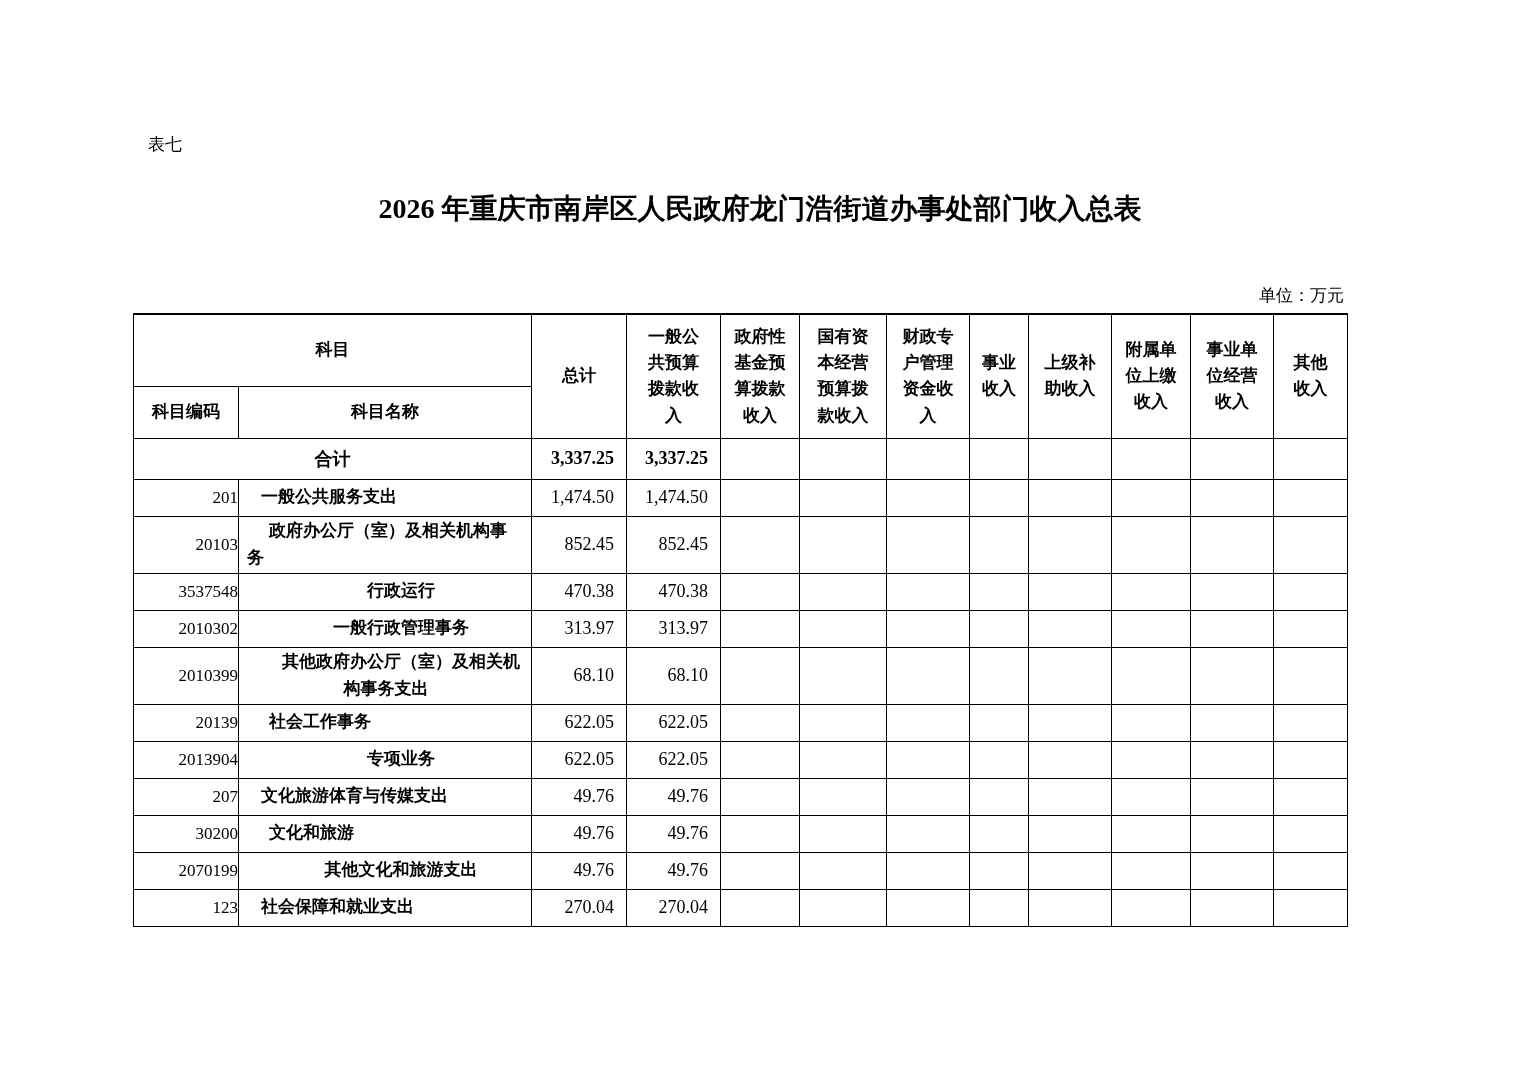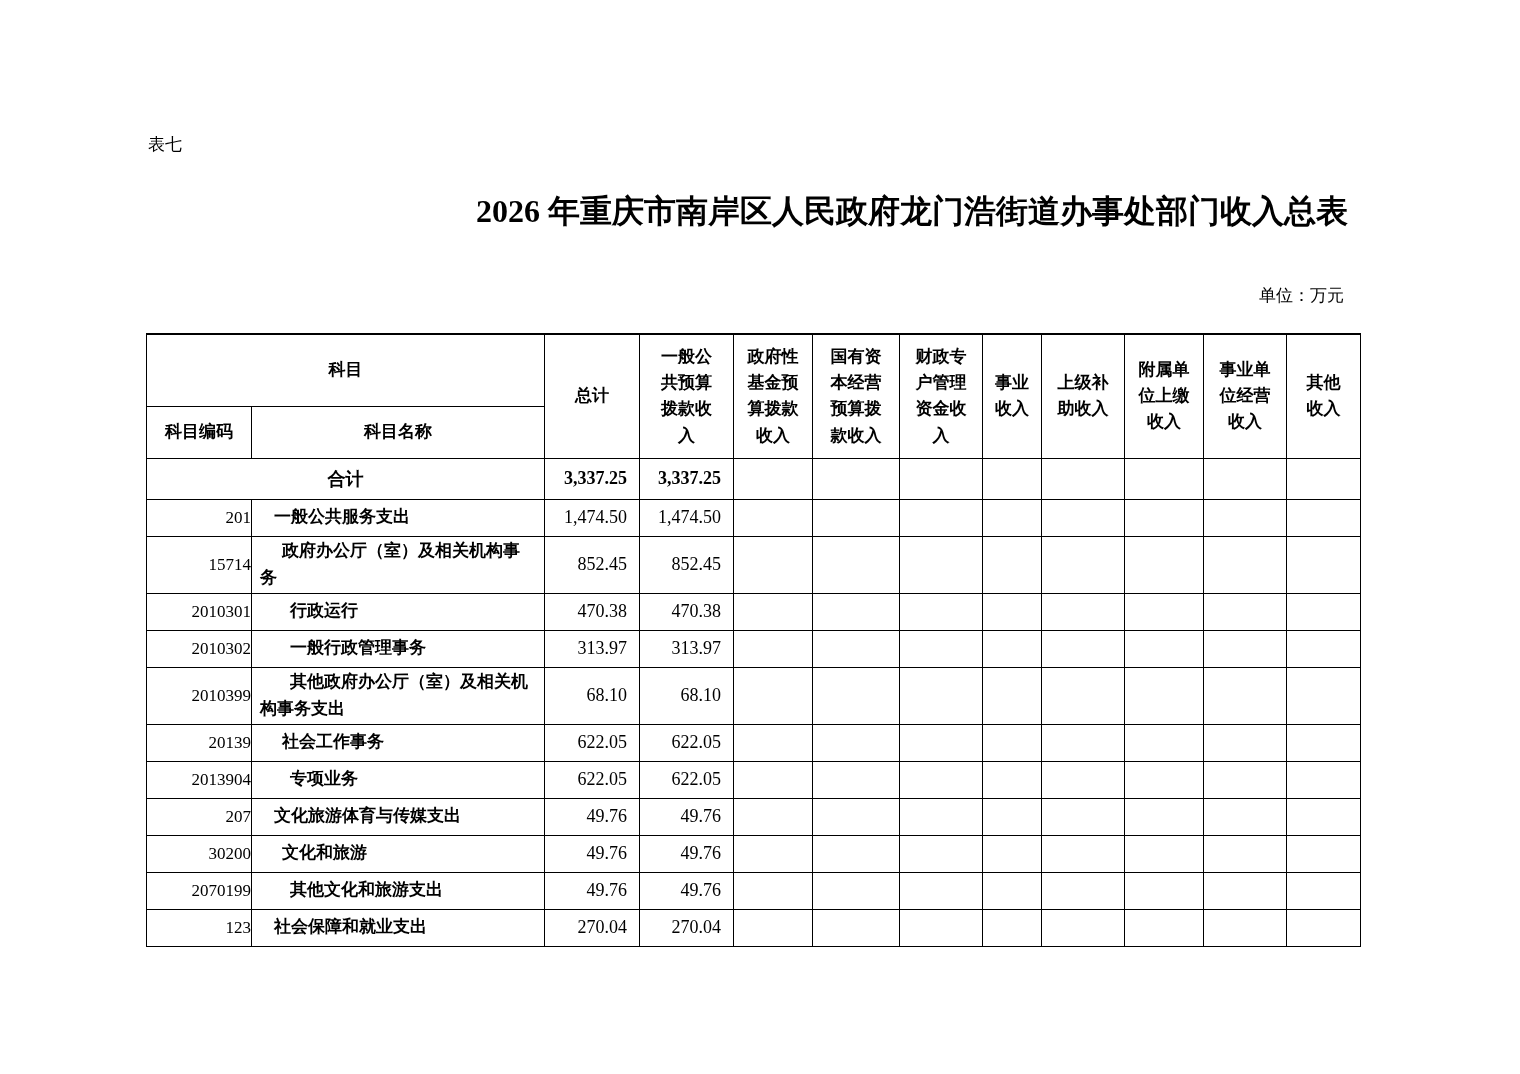--- a/index.html
+++ b/index.html
@@ -9,37 +9,36 @@
     position: relative;
     overflow: hidden;
     font-family: "Liberation Serif", "DejaVu Serif", serif;
     color: #000;
   }
   .table-label {
     position: absolute; left: 148px; top: 133px;
     font-size: 17px;
   }
   .doc-title {
-    position: absolute; left: 134px; top: 190px; width: 1214px;
-    text-align: right;
-    font-size: 32px; font-weight: 700;
+    position: absolute; left: 153px; top: 190px; width: 1214px;
+    text-align: center;
+    font-size: 28px; font-weight: 700;
     font-family: "Liberation Serif", "DejaVu Serif", serif;
   }
   .unit-note {
     position: absolute; left: 138px; top: 284px; width: 1206px;
     text-align: right;
     font-size: 17px;
   }
   table.income {
-    position: absolute; left: 146px; top: 313px;
+    position: absolute; left: 133px; top: 313px;
     border-collapse: collapse;
     table-layout: fixed;
     width: 1214px;
     border-top: 2px solid #000;
-    margin-top: 20px;
   }
   table.income th, table.income td {
     border: 1px solid #000;
     vertical-align: middle;
     overflow: hidden;
   }
   
   th.hd {
     font-family: "Liberation Sans", "DejaVu Sans", sans-serif;
     font-weight: 700;
@@ -68,21 +67,21 @@
   td.code.lvl3 { padding-left: 21px; }
   td.name {
     font-size: 17px;
     padding-left: 8px; padding-right: 6px;
     line-height: 1.55;
     white-space: pre-line;
     font-weight: bold;
   }
   td.name.lvl1 { text-indent: 14px; }
   td.name.lvl2 { text-indent: 22px; }
-  td.name.lvl3 { text-indent: 30px; }
+  td.name.lvl3 { text-indent: 30px; text-align: center; }
   td.num {
     font-size: 18px;
     text-align: right;
     padding-right: 12px;
     font-family: "Liberation Serif", "DejaVu Serif", serif;
   }
   td.num.bold { font-weight: 700; }
   td.empty { background: #fff; }
 </style>
 </head>
@@ -168,37 +167,37 @@
         <td class="empty"></td>
         <td class="empty"></td>
         <td class="empty"></td>
         <td class="empty"></td>
         <td class="empty"></td>
         <td class="empty"></td>
         <td class="empty"></td>
   </tr>
 
   <tr class="rT">
-    <td class="code lvl2">15714</td>
+    <td class="code lvl2">20103</td>
     <td class="name lvl2">政府办公厅（室）及相关机构事
 务</td>
     <td class="num">852.45</td>
     <td class="num">852.45</td>
     <td class="empty"></td>
         <td class="empty"></td>
         <td class="empty"></td>
         <td class="empty"></td>
         <td class="empty"></td>
         <td class="empty"></td>
         <td class="empty"></td>
         <td class="empty"></td>
   </tr>
 
   <tr class="rB">
-    <td class="code lvl3">2010301</td>
+    <td class="code lvl3">3537548</td>
     <td class="name lvl3">行政运行</td>
     <td class="num">470.38</td>
     <td class="num">470.38</td>
     <td class="empty"></td>
         <td class="empty"></td>
         <td class="empty"></td>
         <td class="empty"></td>
         <td class="empty"></td>
         <td class="empty"></td>
         <td class="empty"></td>

